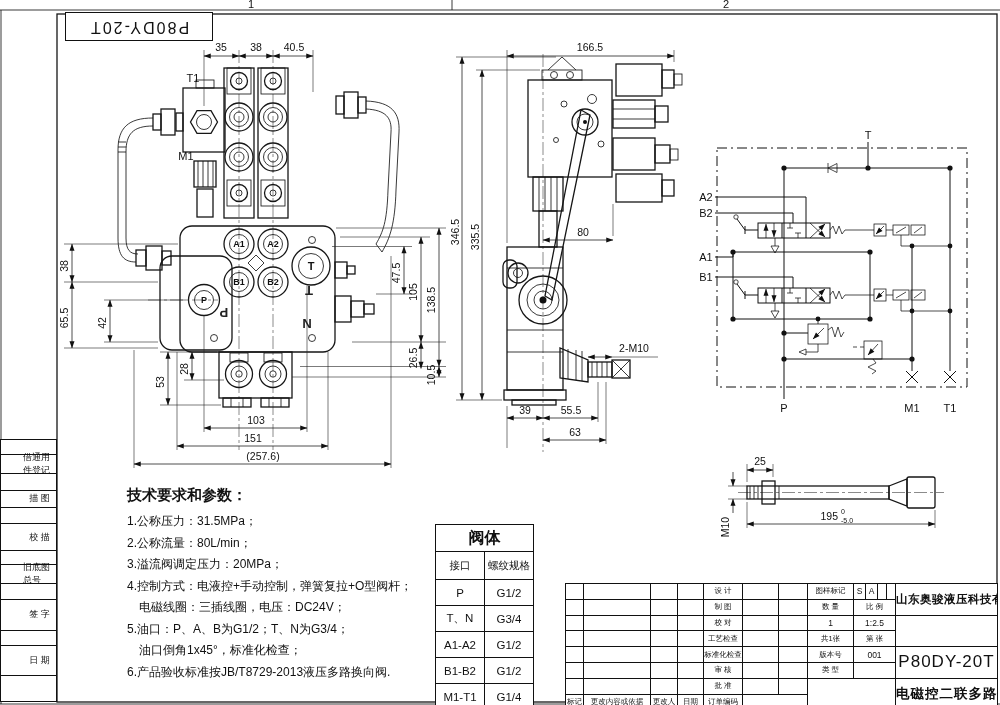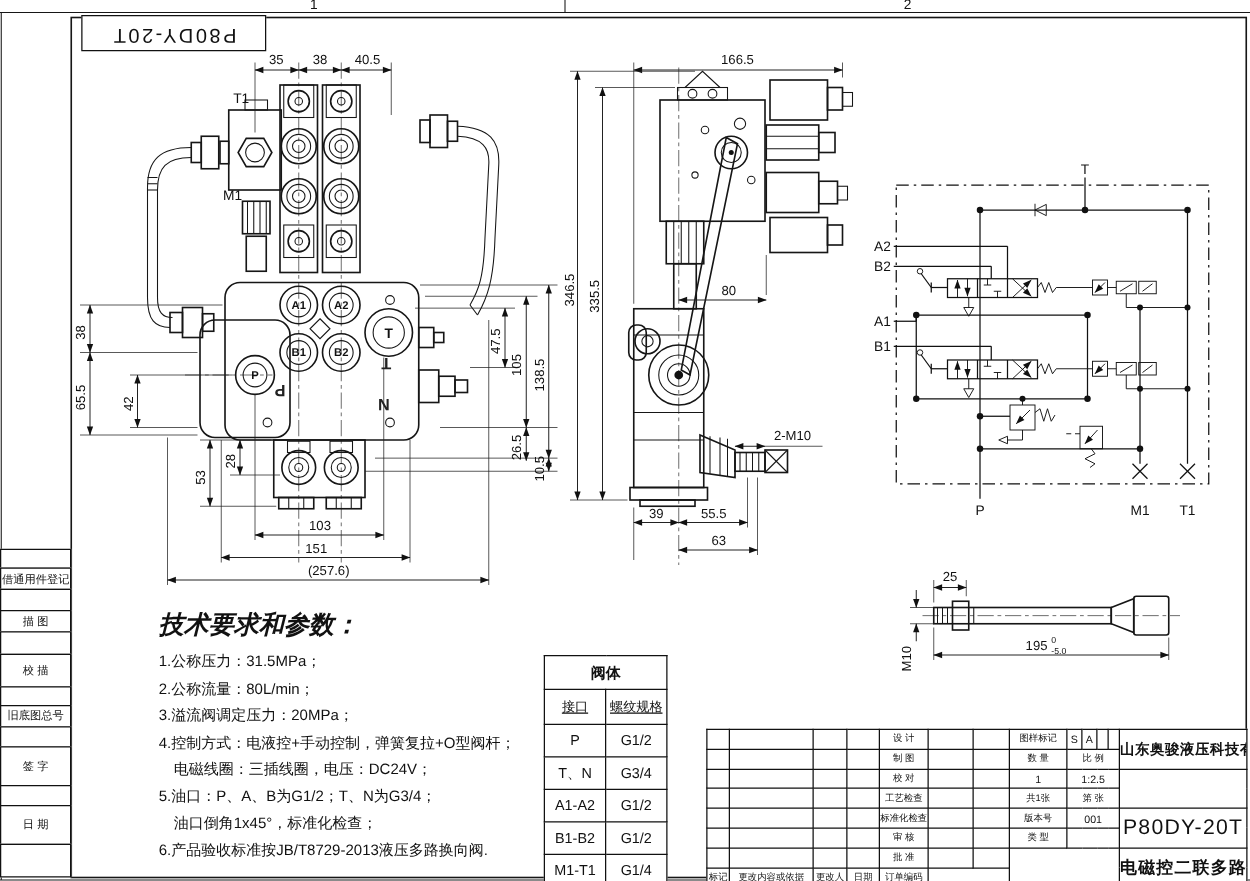--- a/index.html
+++ b/index.html
@@ -26,33 +26,33 @@
   .overlay{position:absolute;z-index:2;}
   .corner-box{left:65px;top:12px;width:146px;height:27px;border:1.6px solid #111;
               display:flex;align-items:center;justify-content:center;background:#fff;}
   .corner-box span{transform:rotate(180deg);font-size:16px;letter-spacing:2px;color:#111;}
   .zone{top:-2px;font-size:11px;color:#111;}
   .watermark{left:575px;top:628px;width:420px;font-size:33px;font-style:italic;font-weight:700;
              letter-spacing:7px;color:rgba(110,110,110,0.16);z-index:1;pointer-events:none;}
 
   .sidebar{left:0;top:440px;width:57px;height:262px;display:flex;flex-direction:column;}
   .sb{border:1px solid #111;margin-top:-1px;box-sizing:border-box;display:flex;
-      align-items:center;justify-content:center;font-size:9px;letter-spacing:0;background:#fff;}
+      align-items:center;justify-content:center;font-size:9px;letter-spacing:0;background:#fff;padding-left:22px;}
   .sb.empty{background:#fff;}
 
   .tech{left:127px;top:486px;width:312px;}
-  .tech .tt{font-size:20px;font-weight:600;margin-bottom:6px;font-style:italic;}
+  .tech .tt{font-size:15px;font-weight:600;margin-bottom:6px;}
   .tech .tl{font-size:12px;line-height:21.5px;white-space:nowrap;}
 
   table{border-collapse:collapse;table-layout:fixed;background:#fff;}
   .ptable{left:435px;top:524px;width:99px;}
   .ptable table{width:99px;border:1.6px solid #111;}
   .ptable td{border:1.2px solid #111;text-align:center;font-size:11.5px;padding:0;}
-  .ptable .hd{font-size:12px;font-weight:600;height:26px;}
-  .ptable .h2 td{font-size:10.5px;height:27px;text-decoration:underline;}
+  .ptable .hd{font-size:16px;font-weight:600;height:26px;}
+  .ptable .h2 td{font-size:10.5px;height:27px;}
   .ptable .dr td{height:25px;}
 
   .tblock{left:565px;top:583px;}
   .tblock table{width:432px;height:119px;border:1.8px solid #111;}
   .tblock td{border:1px solid #111;text-align:center;font-size:7.5px;padding:0;overflow:hidden;
              white-space:nowrap;height:14.8px;color:#111;}
   .tblock .co{font-size:11.5px;font-weight:600;letter-spacing:0.5px;}
   .tblock .mo{font-size:17px;letter-spacing:1px;}
   .tblock .pr{font-size:13.5px;font-weight:600;letter-spacing:1px;}
   .tblock .v {font-size:8.5px;}

